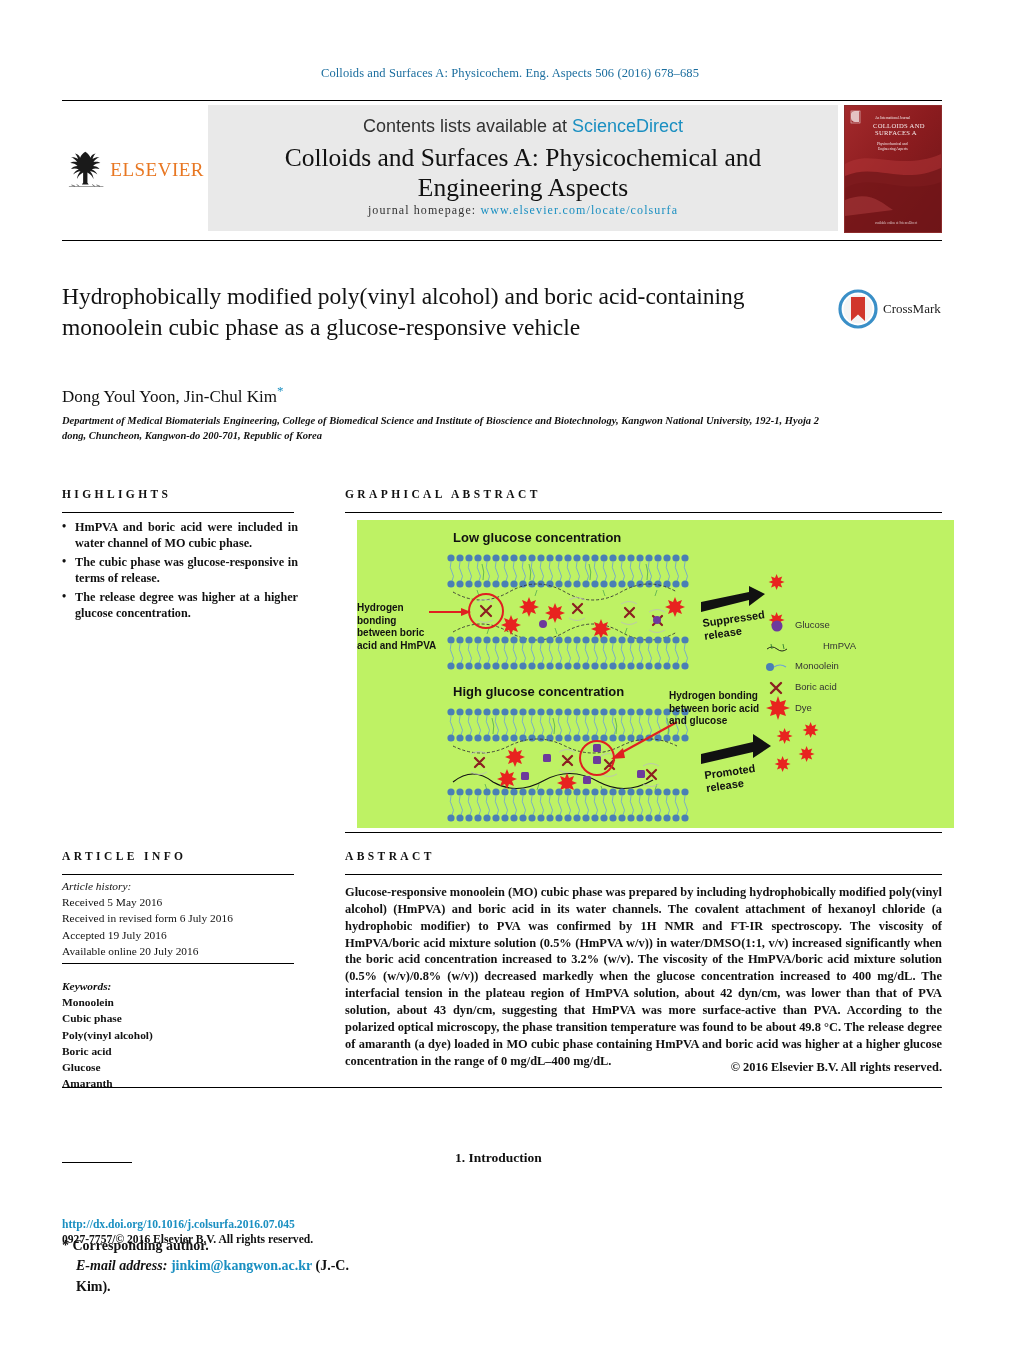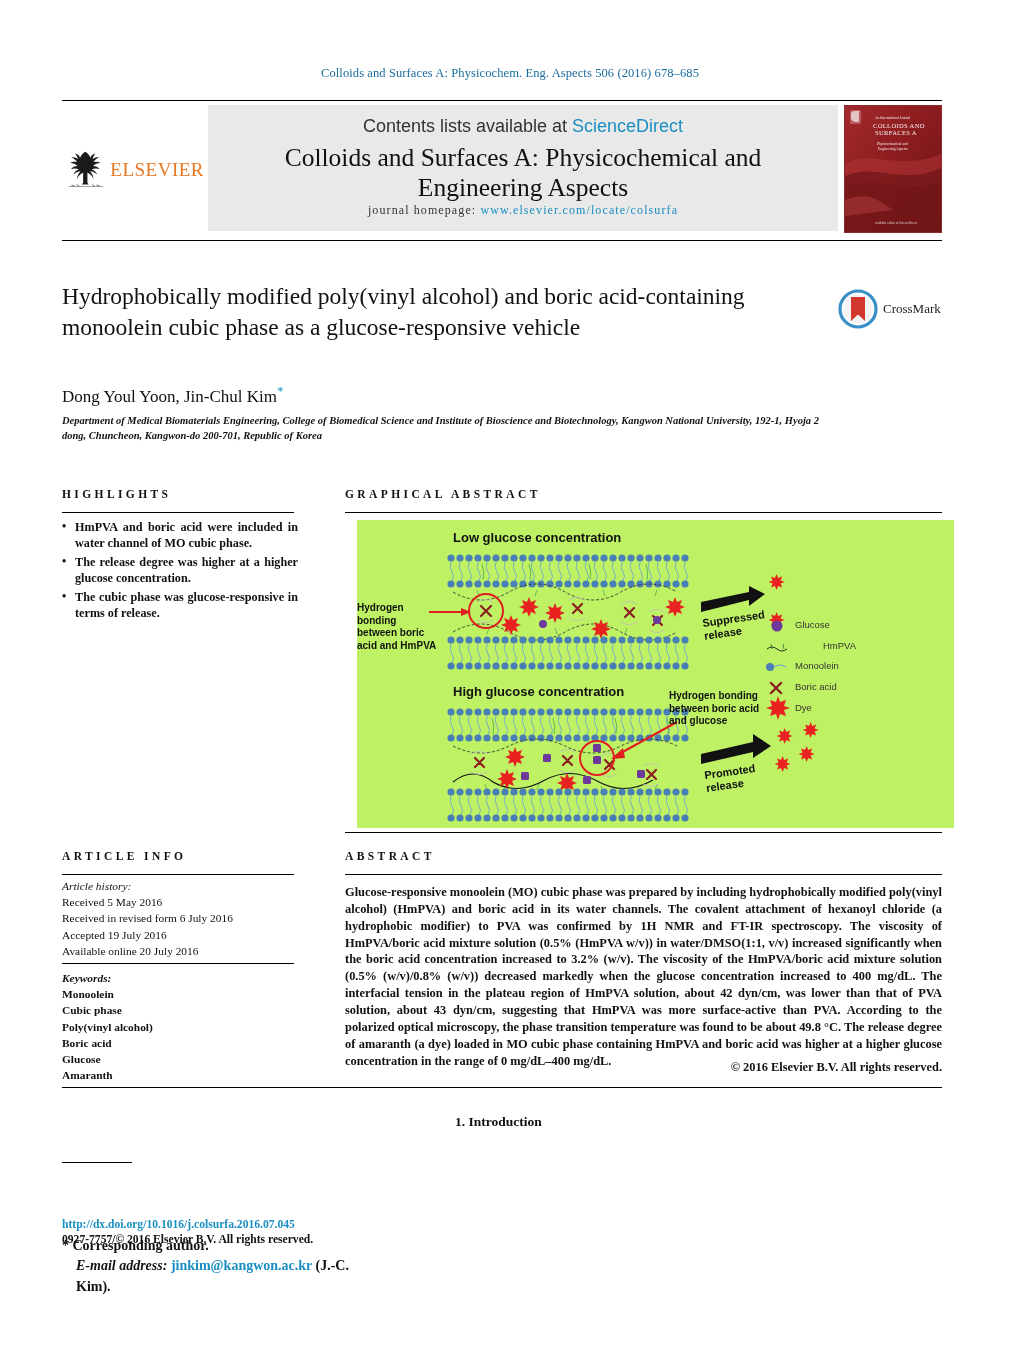--- a/index.html
+++ b/index.html
@@ -259,21 +259,21 @@
     position: absolute;
     top: 970px;
     left: 62px;
     width: 236px;
     font-family: "Liberation Serif", serif;
     font-weight: bold;
     font-size: 11.4px;
     line-height: 1.42;
     color: #111;
   }
-  .kw-block .ital { font-style: italic; }
+  .kw-block .ital { font-style: italic; margin-top: 8px; }
 
   
   .abs-head { position: absolute; top: 850px; left: 345px; }
   .abs-rule { position: absolute; top: 874px; left: 345px; width: 597px; border-top: 1px solid #000; }
   .abstract-body {
     position: absolute;
     top: 884px;
     left: 345px;
     width: 597px;
     font-family: "Liberation Serif", serif;
@@ -292,21 +292,21 @@
     font-family: "Liberation Serif", serif;
     font-weight: bold;
     font-size: 12.4px;
     color: #111;
   }
   .abs-bottom-rule { position: absolute; top: 1087px; left: 62px; width: 880px; border-top: 1.3px solid #000; }
 
   
   .intro-head {
     position: absolute;
-    top: 1114px;
+    top: 1150px;
     left: 455px;
     font-family: "Liberation Serif", serif;
     font-weight: bold;
     font-size: 13.5px;
     color: #111;
   }
   .intro-body {
     position: absolute;
     top: 1152px;
     left: 345px;
@@ -432,22 +432,22 @@
   <div class="authors">
     <span>Dong Youl Yoon, Jin-Chul Kim</span><span class="star">*</span>
   </div>
 
   <div class="affiliation">Department of Medical Biomaterials Engineering, College of Biomedical Science and Institute of Bioscience and Biotechnology, Kangwon National University, 192-1, Hyoja 2 dong, Chuncheon, Kangwon-do 200-701, Republic of Korea</div>
 
   <div class="col-head highlights-head">HIGHLIGHTS</div>
   <div class="highlights-rule"></div>
   <ul class="highlights-list">
     <li>HmPVA and boric acid were included in water channel of MO cubic phase.</li>
+    <li>The cubic phase was glucose-responsive in terms of release.</li>
     <li>The release degree was higher at a higher glucose concentration.</li>
-    <li>The cubic phase was glucose-responsive in terms of release.</li>
   </ul>
 
   <div class="col-head ga-head">GRAPHICAL ABSTRACT</div>
   <div class="ga-rule"></div>
 
   <div class="ga-box">
     <svg width="597" height="308" viewBox="0 0 597 308">
       <defs>
         <g id="lipidHeadRow"></g>
       </defs>

